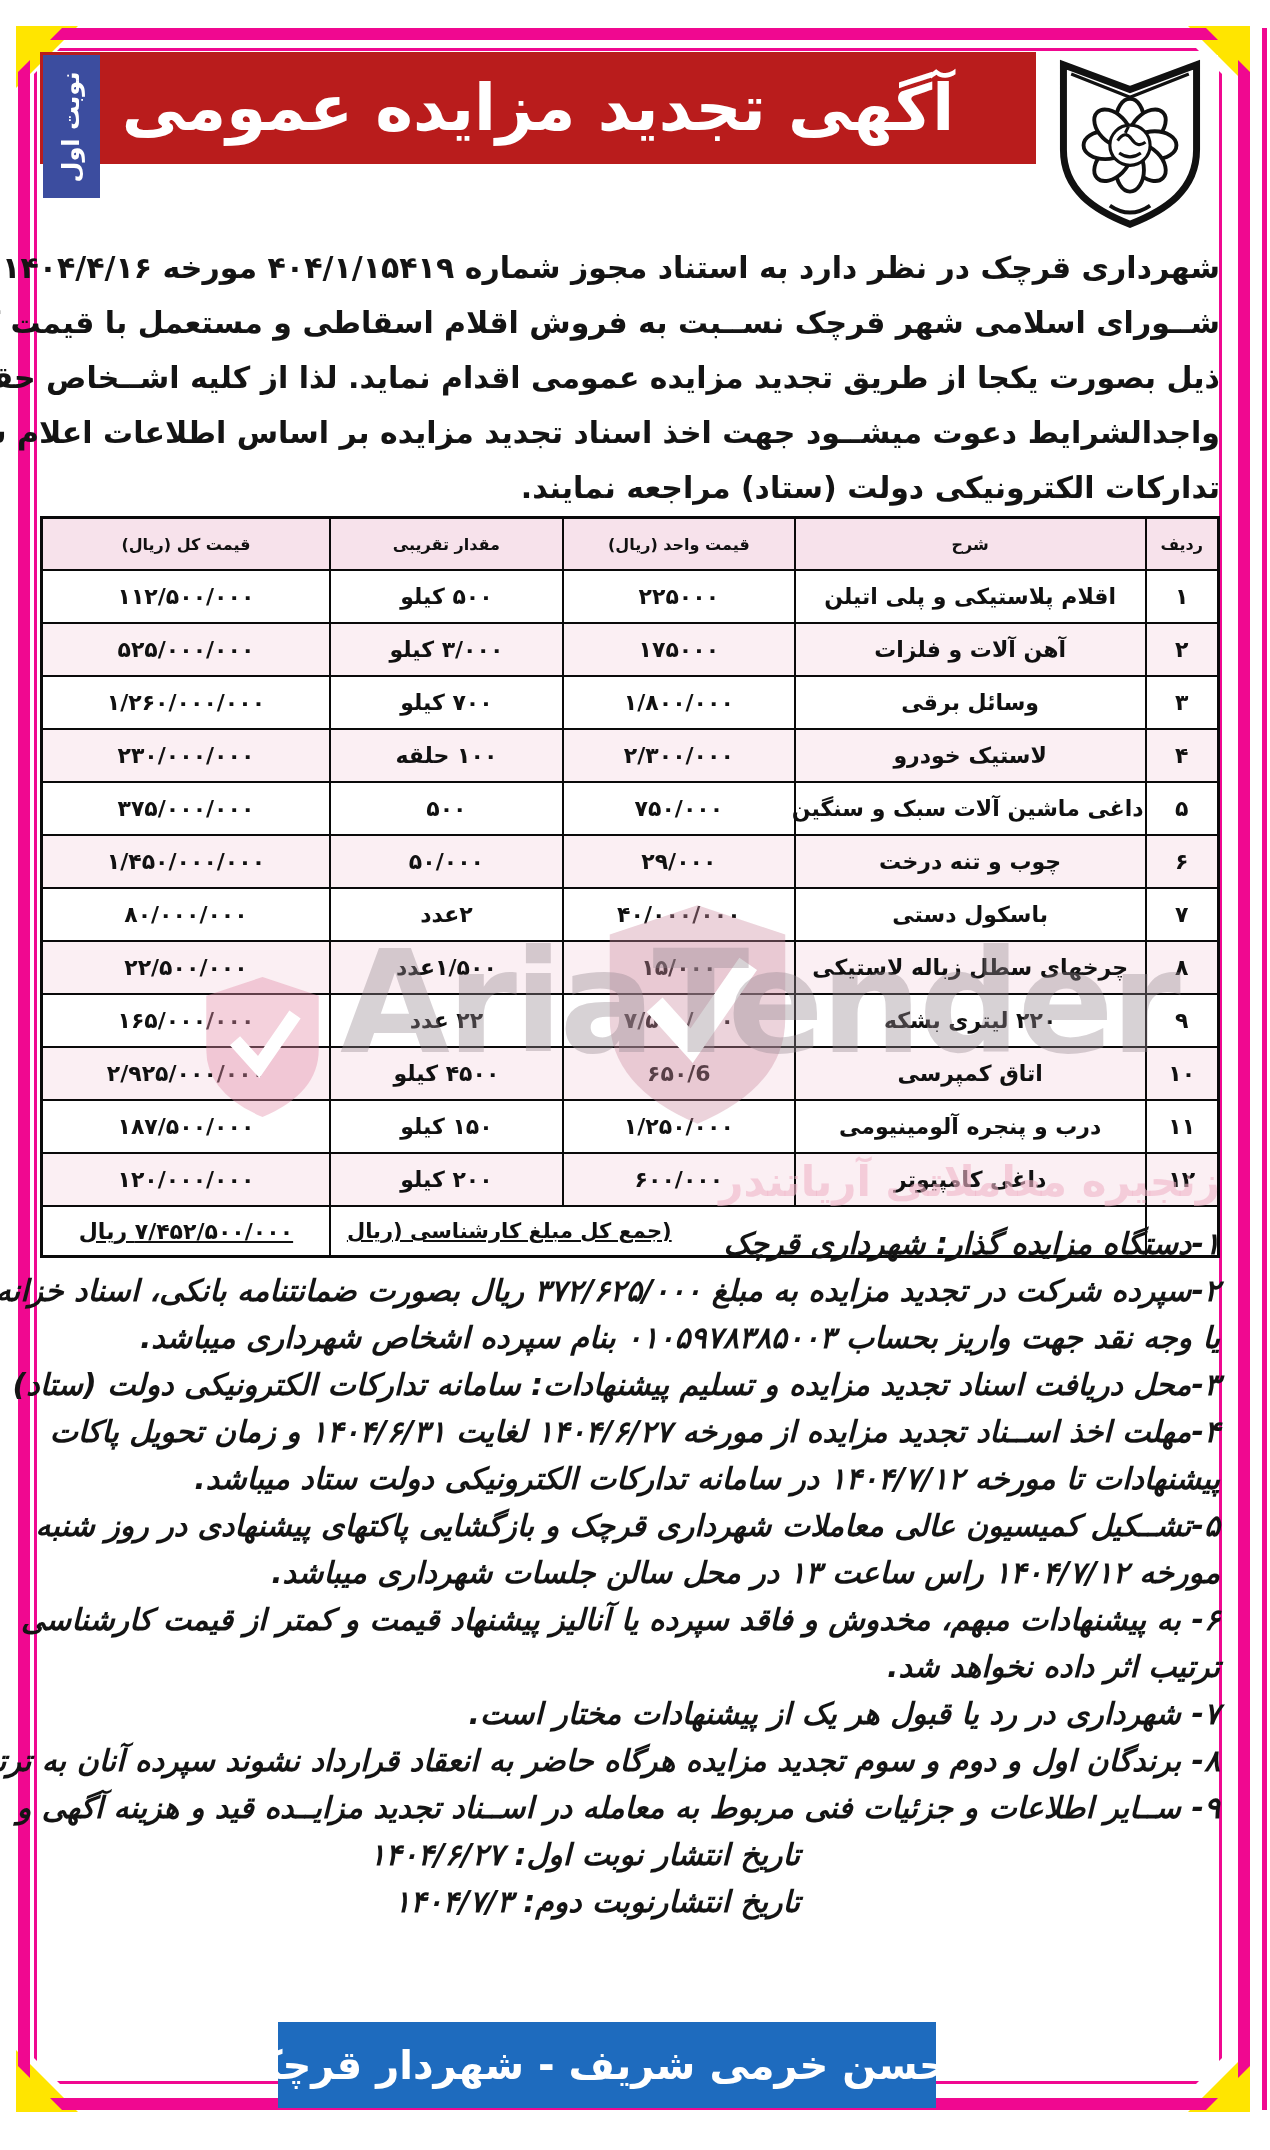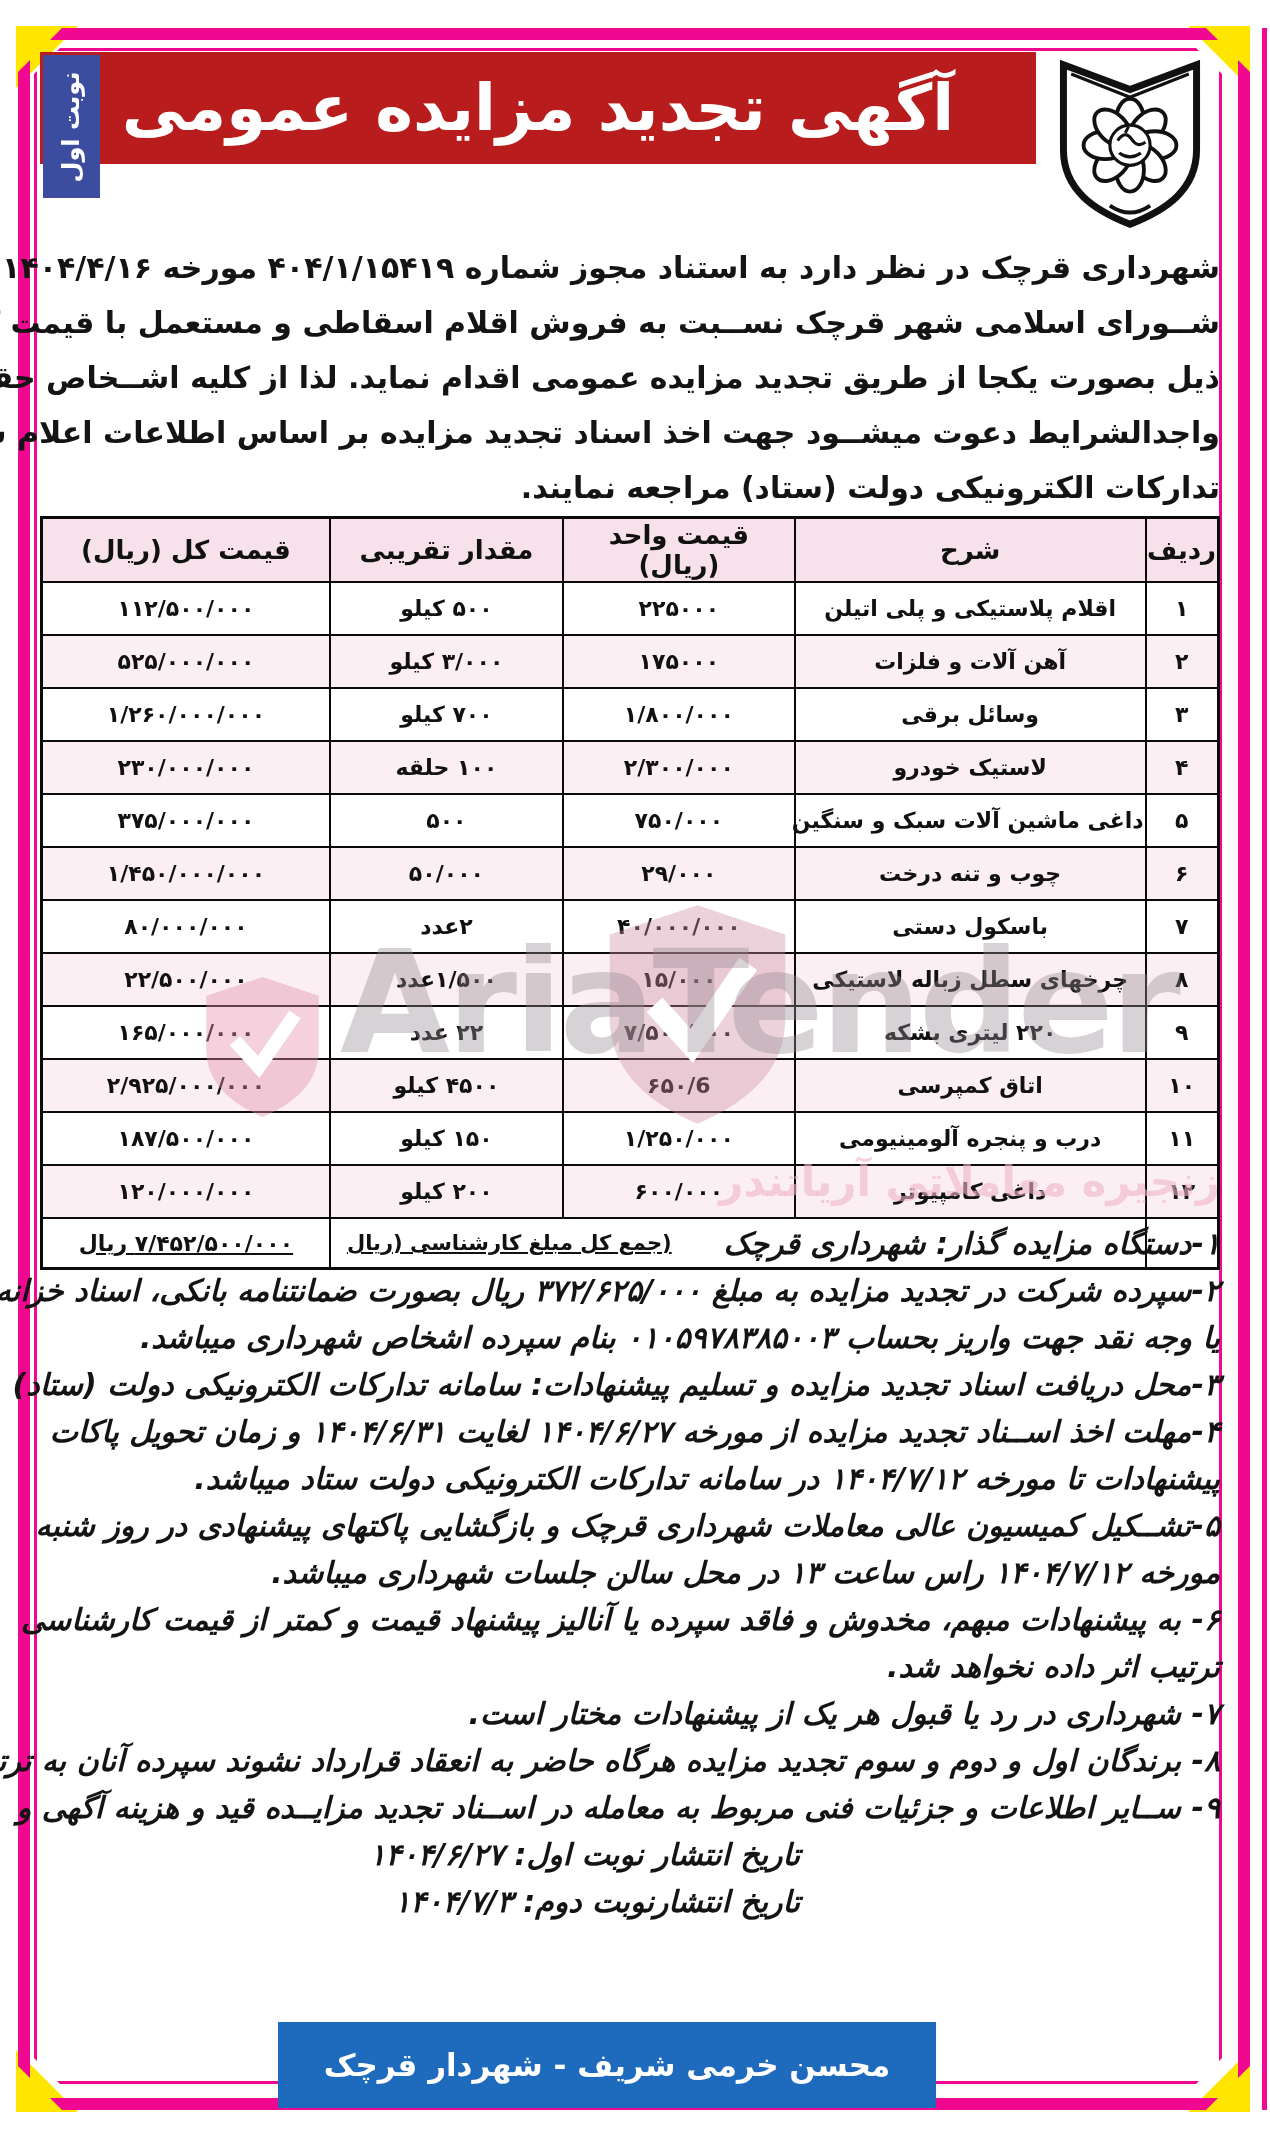--- a/index.html
+++ b/index.html
@@ -36,21 +36,21 @@
     display:flex;align-items:center;justify-content:center;}
 
   .intro{position:absolute;left:0;top:188px;width:1180px;direction:rtl;}
   .intro .line{font-size:30px;line-height:55px;font-weight:bold;color:#141414;text-align:right;white-space:nowrap;}
 
   
   .price-table{position:absolute;left:0;top:464px;width:1180px;border-collapse:collapse;
     direction:rtl;table-layout:fixed;}
   .price-table,.price-table td,.price-table th{border:2px solid #0a0a0a;}
   .price-table{border-width:3px;}
-  .price-table th{background:#F7E2EB;font-size:26px;font-weight:bold;color:#111;height:48px;text-align:center;}
+  .price-table th{background:#F7E2EB;font-size:16px;font-weight:bold;color:#111;height:48px;text-align:center;}
   .price-table td{font-size:22px;font-weight:bold;color:#111;height:49px;text-align:center;white-space:nowrap;}
   .price-table tr.alt td{background:#FBEFF3;}
   .price-table .total-row td{height:46px;background:#fff;text-decoration:underline;}
   .price-table .total-label{text-align:left;padding-left:16px;font-size:21px;}
   .col-no{width:6.2%;} .col-desc{width:29.8%;} .col-unit{width:19.7%;}
   .col-qty{width:19.8%;} .col-total{width:24.5%;}
 
   
   .watermark{position:absolute;left:0;top:850px;width:1180px;height:430px;pointer-events:none;z-index:4;}
   .wm-shield-small{position:absolute;left:160px;top:70px;width:125px;height:150px;color:rgba(228,140,168,0.40);}
@@ -61,21 +61,21 @@
     font-size:42px;font-weight:bold;letter-spacing:16px;color:rgba(240,180,200,0.60);white-space:nowrap;}
 
   
   .notes{position:absolute;left:0;top:1168px;width:1180px;direction:rtl;font-style:italic;}
   .notes .nline{font-size:30px;line-height:47px;font-weight:bold;color:#141414;text-align:right;white-space:nowrap;}
   .notes .dline{margin-left:0;margin-right:420px;}
 
   
   .signature{position:absolute;left:238px;top:1970px;width:658px;height:86px;background:#1E6BBE;
     display:flex;align-items:center;justify-content:center;z-index:5;}
-  .signature span{color:#fff;font-size:31px;font-weight:bold;direction:rtl;white-space:nowrap;}
+  .signature span{color:#fff;font-size:40px;font-weight:bold;direction:rtl;white-space:nowrap;}
 </style>
 </head>
 <body>
 
 <div class="page">
 
   <div class="corner tl"></div>
   <div class="corner tr"></div>
   <div class="corner bl"></div>
   <div class="corner br"></div>

